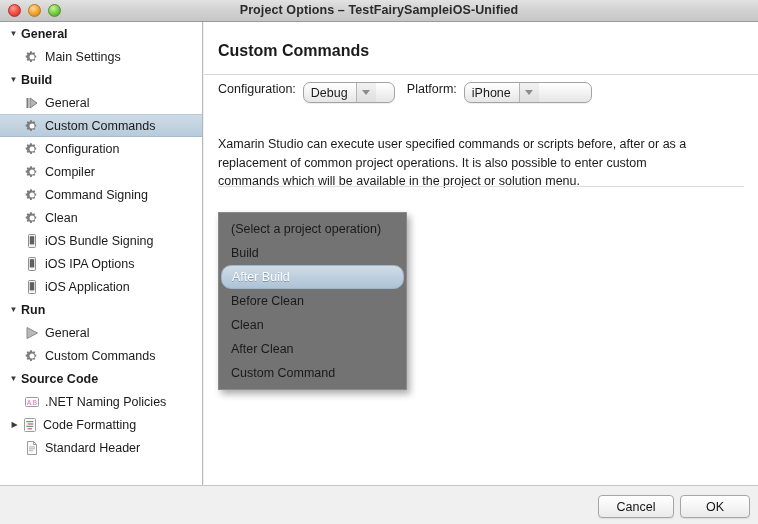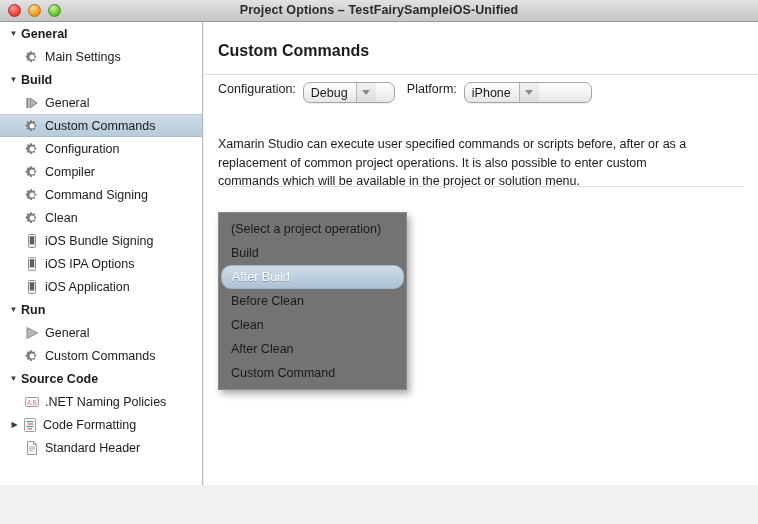--- a/index.html
+++ b/index.html
@@ -421,14 +421,18 @@
         <div class="menu-item">(Select a project operation)</div>
         <div class="menu-item">Build</div>
         <div class="menu-item active">After Build</div>
         <div class="menu-item">Before Clean</div>
         <div class="menu-item">Clean</div>
         <div class="menu-item">After Clean</div>
         <div class="menu-item">Custom Command</div>
       </div>
   </div>
 
+  <div id="bottombar">
+    <div class="dlgbtn" id="cancel-btn">Cancel</div>
+    <div class="dlgbtn" id="ok-btn">OK</div>
+  </div>
 
 </div>
 
 </body></html>

